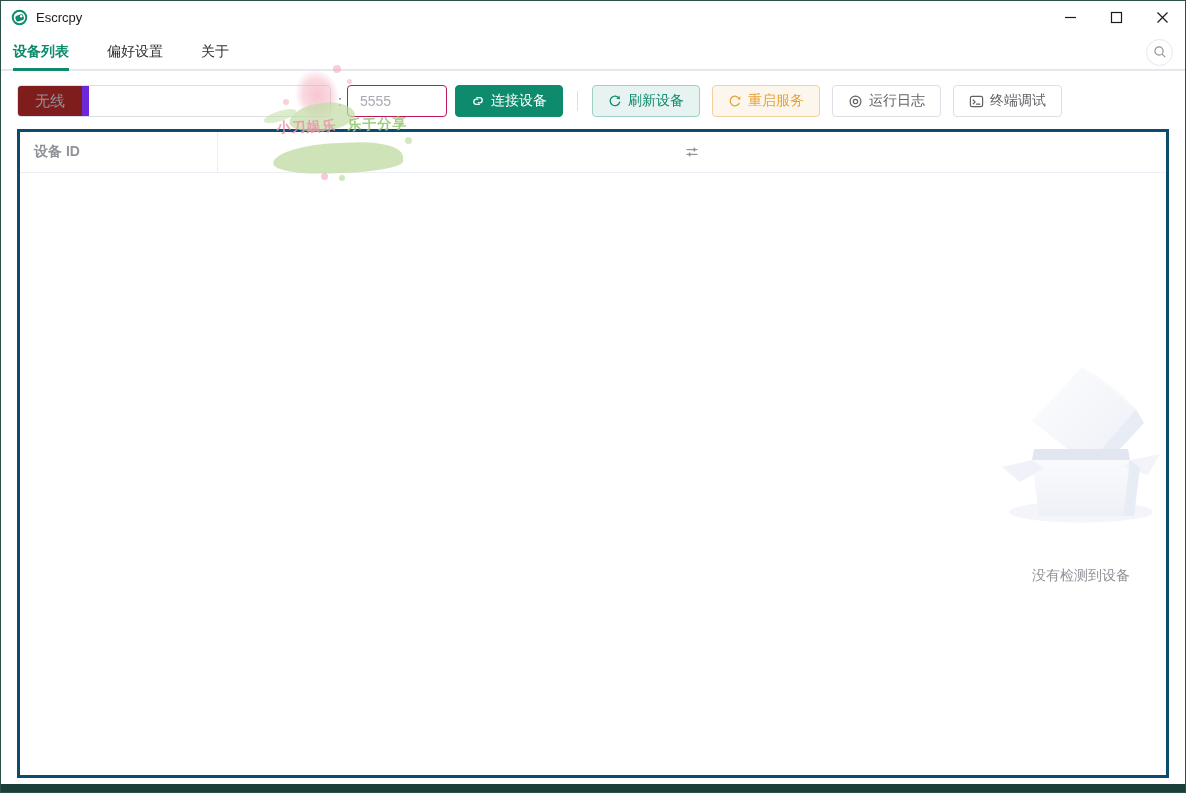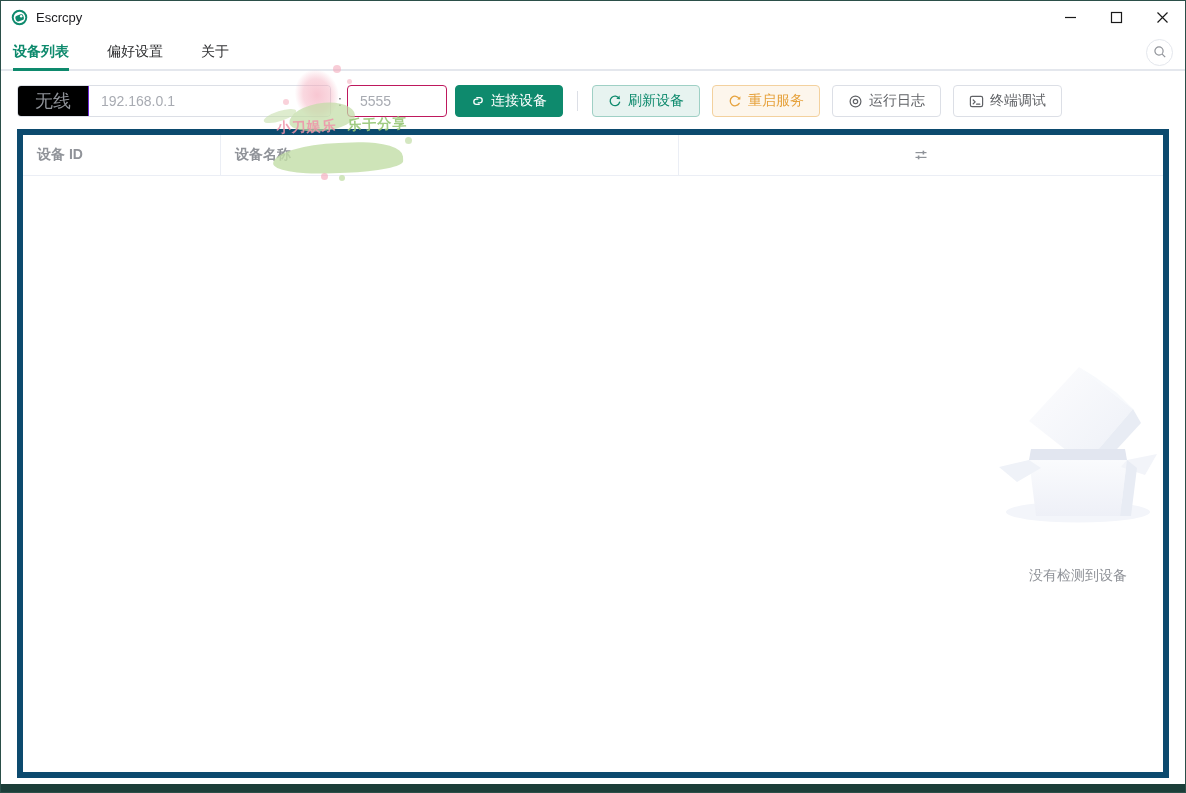--- a/index.html
+++ b/index.html
@@ -25,41 +25,41 @@
   .tab { position:relative; height:100%; display:flex; align-items:center; margin-right:38px;
          font-size:14px; color:#303133; cursor:pointer; z-index:1; }
   .tab.active { color:#0e8a6d; font-weight:bold; }
   .tab.active::after { content:""; position:absolute; left:0; right:0; bottom:0; height:3px; background:#0e8a6d; }
   .tab-search { margin-left:auto; width:27px; height:27px; border-radius:50%; border:1px solid #e4e7ed;
                 background:#fff; display:flex; align-items:center; justify-content:center; color:#909399; z-index:1; }
 
   
   .toolbar { display:flex; align-items:center; padding:14px 16px 0 16px; }
   .input-group { display:flex; width:314px; height:32px; border:1px solid #dcdfe6; border-radius:4px; overflow:hidden; background:#fff; }
-  .input-prepend { width:71px; background:#000000; color:#909399; font-size:18px;
-                   display:flex; align-items:center; justify-content:center; border-right:1px solid #6d28d9; }
+  .input-prepend { width:71px; background:#7f1d1d; color:#909399; font-size:15px;
+                   display:flex; align-items:center; justify-content:center; border-right:7px solid #6d28d9; }
   .ip-input { flex:1; border:none; outline:none; padding:0 12px; font-size:14px; color:#606266;
               font-family:"Liberation Sans","DejaVu Sans",sans-serif; }
   .colon { margin:0 5px 0 7px; color:#606266; font-size:14px; }
   .port-input { width:100px; height:32px; border:1px solid #be185d; border-radius:4px; outline:none;
                 padding:0 12px; font-size:14px; color:#606266; font-family:"Liberation Sans","DejaVu Sans",sans-serif; }
   input::placeholder { color:#a8abb2; opacity:1; }
 
   .btn { height:32px; display:inline-flex; align-items:center; justify-content:center; gap:6px;
          padding:0 15px; border-radius:4px; font-size:14px; cursor:pointer; white-space:nowrap; }
   .btn svg { display:block; }
   .btn-connect { margin-left:8px; background:#0e8a6d; border:1px solid #0e8a6d; color:#fff; }
   .btn-refresh { background:#e7f3f0; border:1px solid #9fd0c5; color:#0e8a6d; }
   .btn-warning { background:#fdf6ec; border:1px solid #f3d19e; color:#e6a23c; }
   .btn-plain   { background:#fff; border:1px solid #dcdfe6; color:#606266; }
   .btn + .btn { margin-left:12px; }
   .v-divider { width:1px; height:20px; background:#dcdfe6; margin:0 14px; }
 
   
-  .device-table { margin:12px 16px 0 16px; height:649px; border:6px solid #0c4a6e; display:flex; flex-direction:column; background:#fff; }
+  .device-table { margin:12px 16px 0 16px; height:649px; border:3px solid #0c4a6e; display:flex; flex-direction:column; background:#fff; }
   .table-header { display:flex; height:41px; border-bottom:1px solid #ebeef5; color:#909399; font-size:14px; font-weight:bold; }
   .th { display:flex; align-items:center; padding:0 14px; border-right:1px solid #ebeef5; }
   .th-id { width:198px; }
   .th-name { width:458px; }
   .th-ops { width:450px; }
   .th-settings { flex:1; border-right:none; justify-content:center; padding:0; color:#8f9399; }
   .table-body { flex:1; display:flex; align-items:center; justify-content:flex-end; }
   .empty-wrap { display:flex; flex-direction:column; align-items:center; }
   .empty-text { margin-top:42px; font-size:14px; color:#909399; }
 
@@ -135,21 +135,20 @@
       <svg width="14" height="14" viewBox="0 0 14 14">
         <circle cx="6" cy="6" r="4.1" fill="none" stroke="#909399" stroke-width="1.2"></circle>
         <line x1="9.2" y1="9.2" x2="12.2" y2="12.2" stroke="#909399" stroke-width="1.2"></line>
       </svg>
     </div>
   </div>
 
   <div class="toolbar">
     <div class="input-group">
       <div class="input-prepend">无线</div>
-      <input class="ip-input" type="text" placeholder="192.168.0.1" style="">
     </div>
     <span class="colon">:</span>
     <input class="port-input" type="text" placeholder="5555" style="">
 
     <button class="btn btn-connect">
       <svg width="14" height="14" viewBox="0 0 14 14">
         <path d="M5.8 3.6 h2.8 a2.6 2.6 0 0 1 0 5.2 h-1.4" fill="none" stroke="#ffffff" stroke-width="1.3" stroke-linecap="round"></path>
         <path d="M8.2 10.4 h-2.8 a2.6 2.6 0 0 1 0 -5.2 h1.4" fill="none" stroke="#ffffff" stroke-width="1.3" stroke-linecap="round"></path>
       </svg>
       <span>连接设备</span>
@@ -187,21 +186,20 @@
         <path d="M4.2 6 l2 1.9 -2 1.9" fill="none" stroke="#606266" stroke-width="1.2" stroke-linecap="round" stroke-linejoin="round"></path>
         <line x1="7.6" y1="10.2" x2="10.8" y2="10.2" stroke="#606266" stroke-width="1.2" stroke-linecap="round"></line>
       </svg>
       <span>终端调试</span>
     </button>
   </div>
 
   <div class="device-table">
     <div class="table-header">
       <div class="th th-id">设备 ID</div>
-      <div class="th th-name">设备名称</div>
       <div class="th th-settings">
         <svg width="16" height="16" viewBox="0 0 16 16">
           <line x1="2.5" y1="5.6" x2="13.5" y2="5.6" stroke="#8f9399" stroke-width="1.2"></line>
           <rect x="9.6" y="3.7" width="1.6" height="3.8" fill="#8f9399"></rect>
           <line x1="2.5" y1="10.4" x2="13.5" y2="10.4" stroke="#8f9399" stroke-width="1.2"></line>
           <rect x="4.8" y="8.5" width="1.6" height="3.8" fill="#8f9399"></rect>
         </svg>
       </div>
     </div>
     <div class="table-body">

